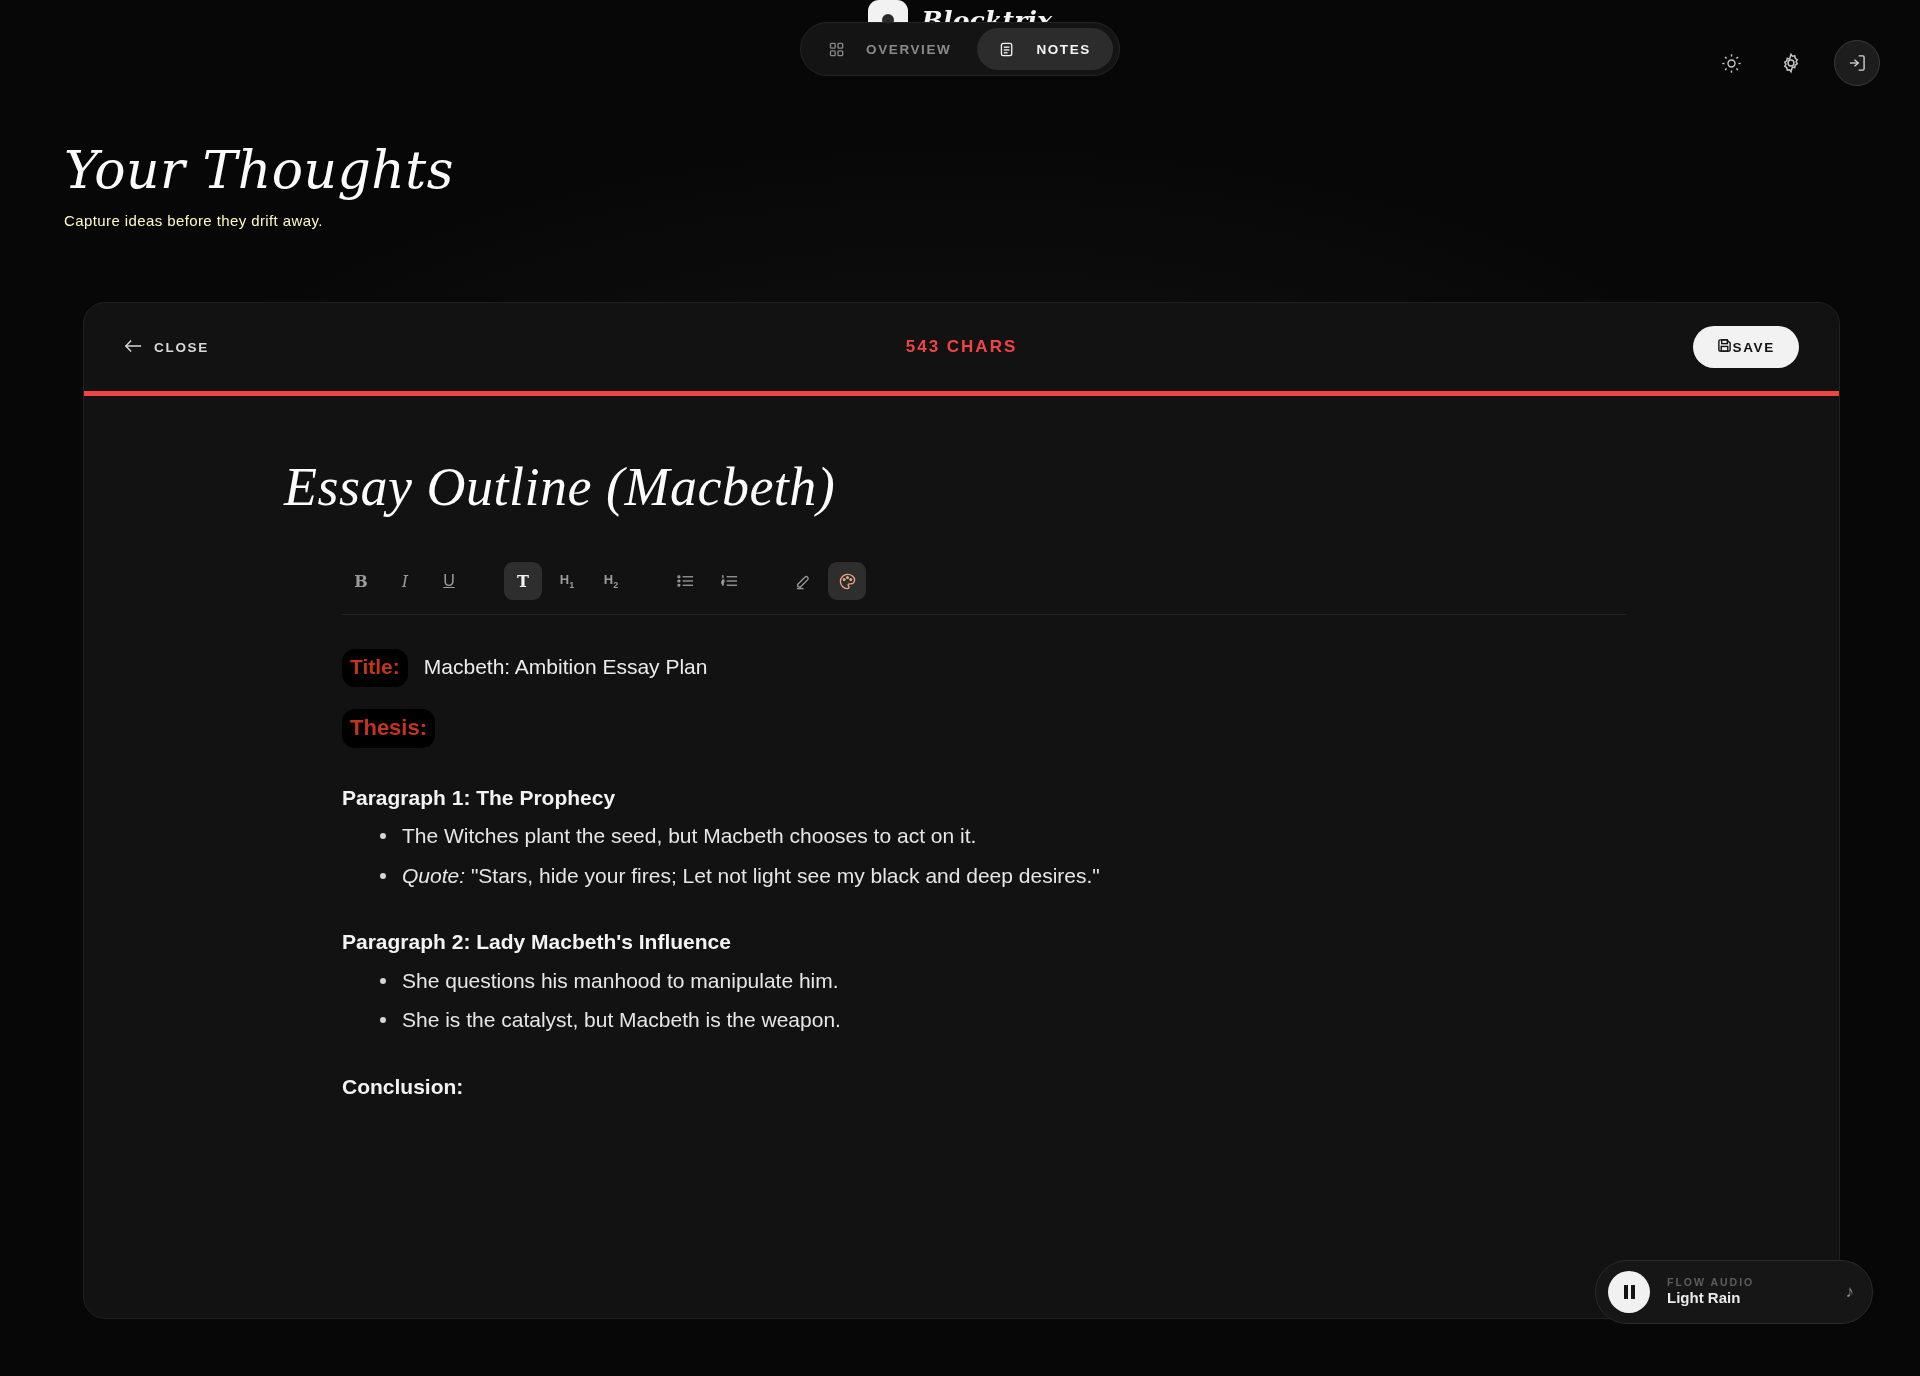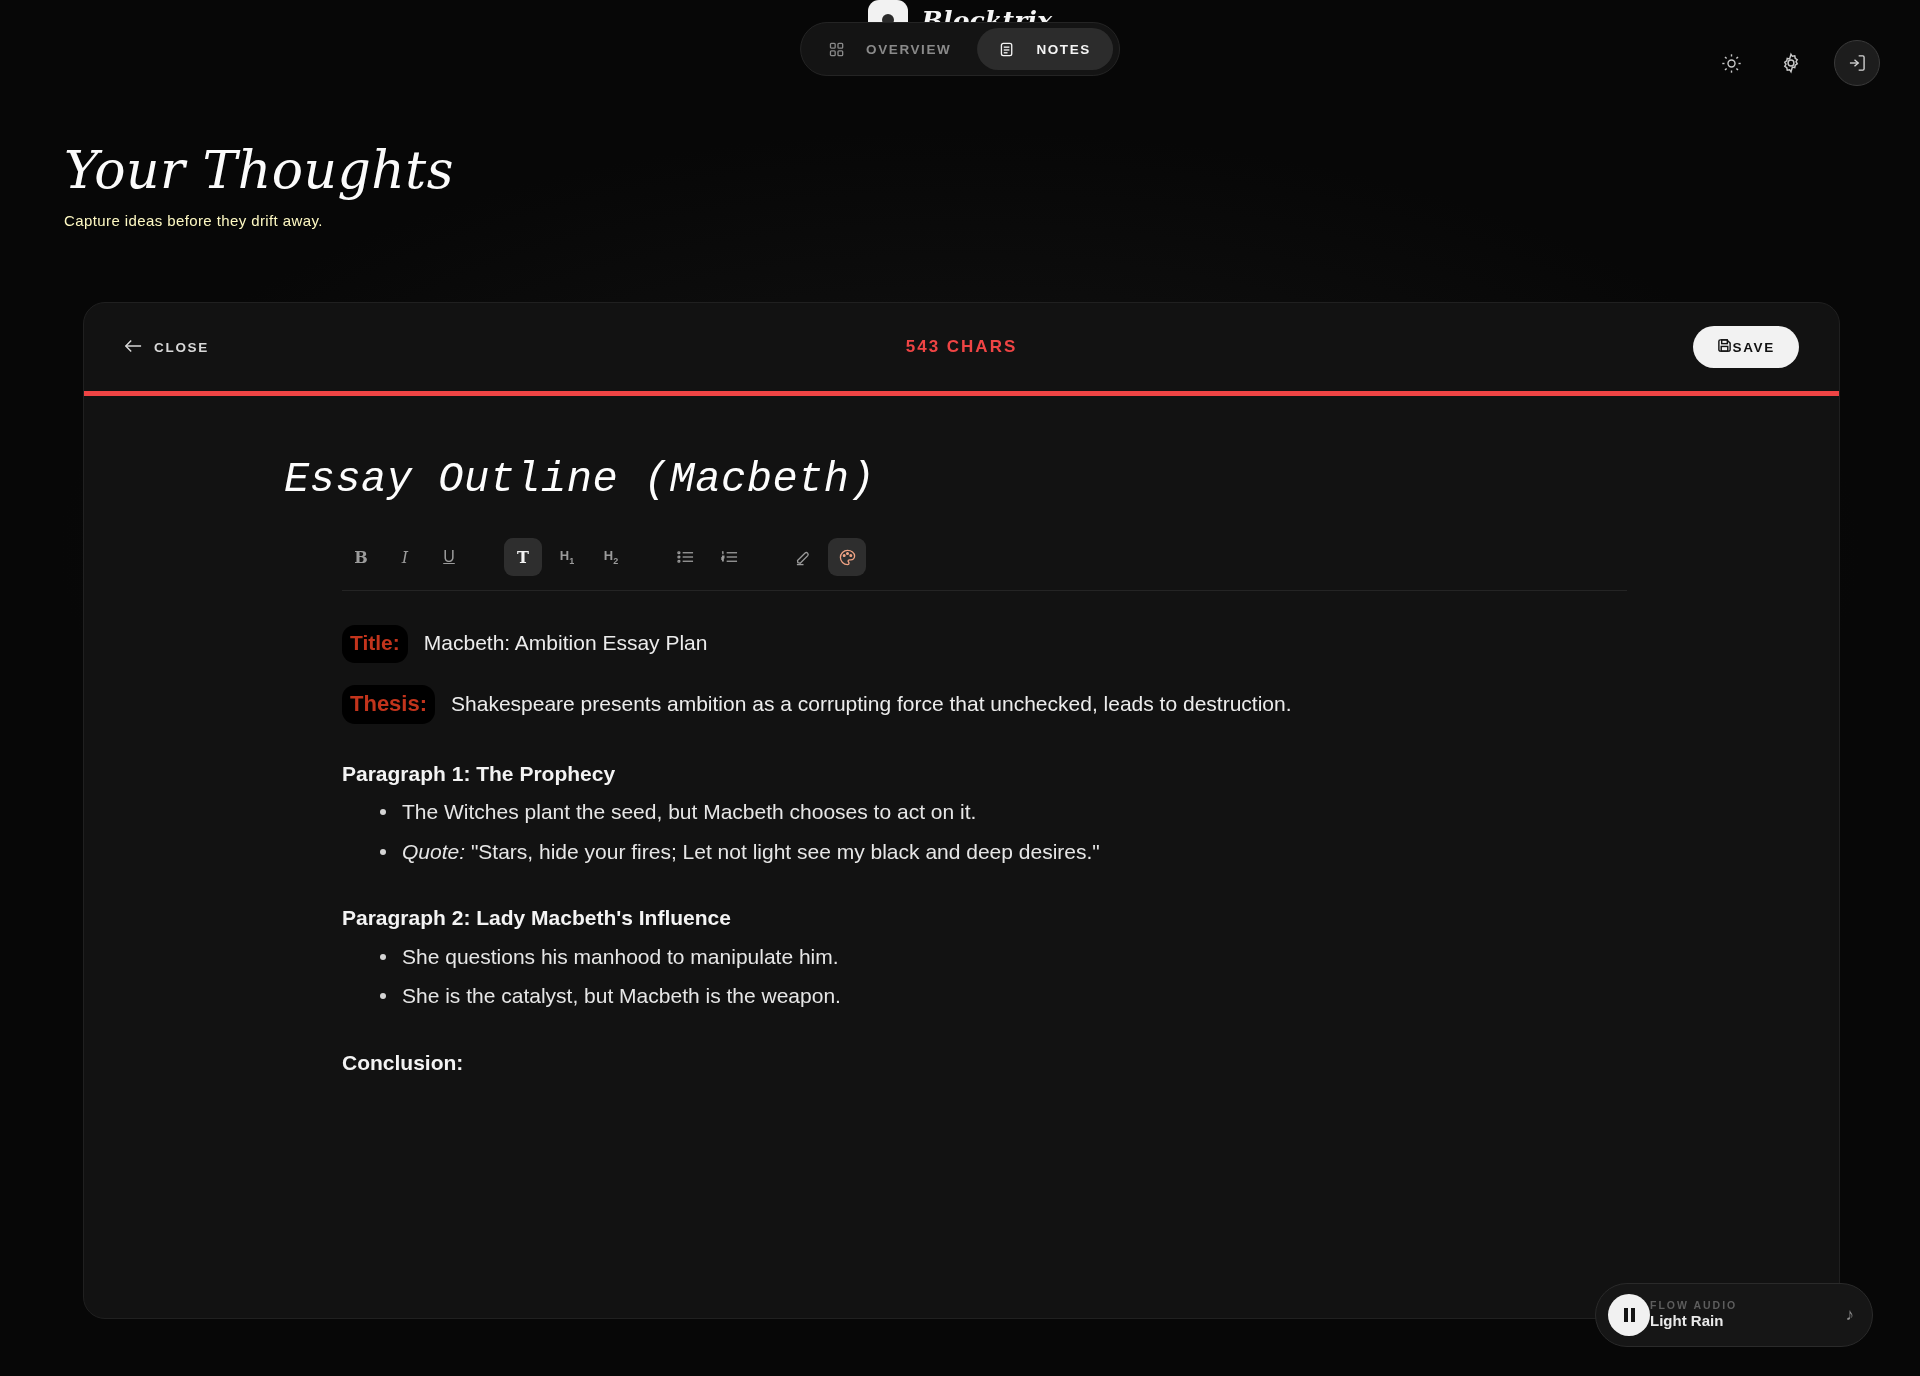--- a/index.html
+++ b/index.html
@@ -142,26 +142,26 @@
     padding: 0 24px;
     font-size: 13.5px; font-weight: 700; letter-spacing: 1.7px;
     cursor: pointer;
     border: none;
   }
 
   .card-body {
     padding: 60px 120px 0 200px;
   }
   .note-title {
-    font-family: Liberation Mono, monospace;
+    font-family: Liberation Serif, serif;
     font-style: italic;
-    font-size: 42px;
+    font-size: 54px;
     color: #fdfdfd;
     letter-spacing: .5px;
-    margin-bottom: 34px;
+    margin-bottom: 44px;
   }
 
   
   .toolbar {
     display: flex; align-items: center;
     gap: 6px;
     border-bottom: 1px solid #242424;
     padding-bottom: 14px;
     width: 1285px;
     margin-left: 58px;
@@ -233,28 +233,28 @@
     width: 6px; height: 6px;
     border-radius: 50%;
     background: #d5d5d5;
   }
   .q-label { font-style: italic; }
   .conc-body { margin-top: 4px; color: #e9e9e9; }
 
   
   .audio {
     position: absolute;
-    right: 47px; bottom: 29px;
+    right: 47px; bottom: 52px;
     width: 278px; height: 64px;
     background: #161616;
     border: 1px solid #2a2a2a;
     border-radius: 32px;
     display: flex; align-items: center;
     padding: 0 12px;
-    gap: 0;
+    gap: 17px;
     justify-content: center;
   }
   .audio-play {
     width: 42px; height: 42px; border-radius: 50%;
     background: #f1f1f1;
     display: flex; align-items: center; justify-content: center;
     cursor: pointer;
   }
   .audio-play .bars {
     display: flex; gap: 3px;
@@ -434,21 +434,20 @@
     </div>
 
     <div class="content">
       <div class="line">
         <span class="hl">Title:</span>
         <span>Macbeth: Ambition Essay Plan</span>
       </div>
 
       <div class="line">
         <span class="hl thesis">Thesis:</span>
-        <span>Shakespeare presents ambition as a corrupting force that unchecked, leads to destruction.</span>
       </div>
 
       <div class="sec">Paragraph 1: The Prophecy</div>
       <ul class="bullets">
         <li>
           <span>The Witches plant the seed, but Macbeth chooses to act on it.</span>
         </li>
         <li>
           <span class="q-label">Quote:</span>
           <span>"Stars, hide your fires; Let not light see my black and deep desires."</span>

